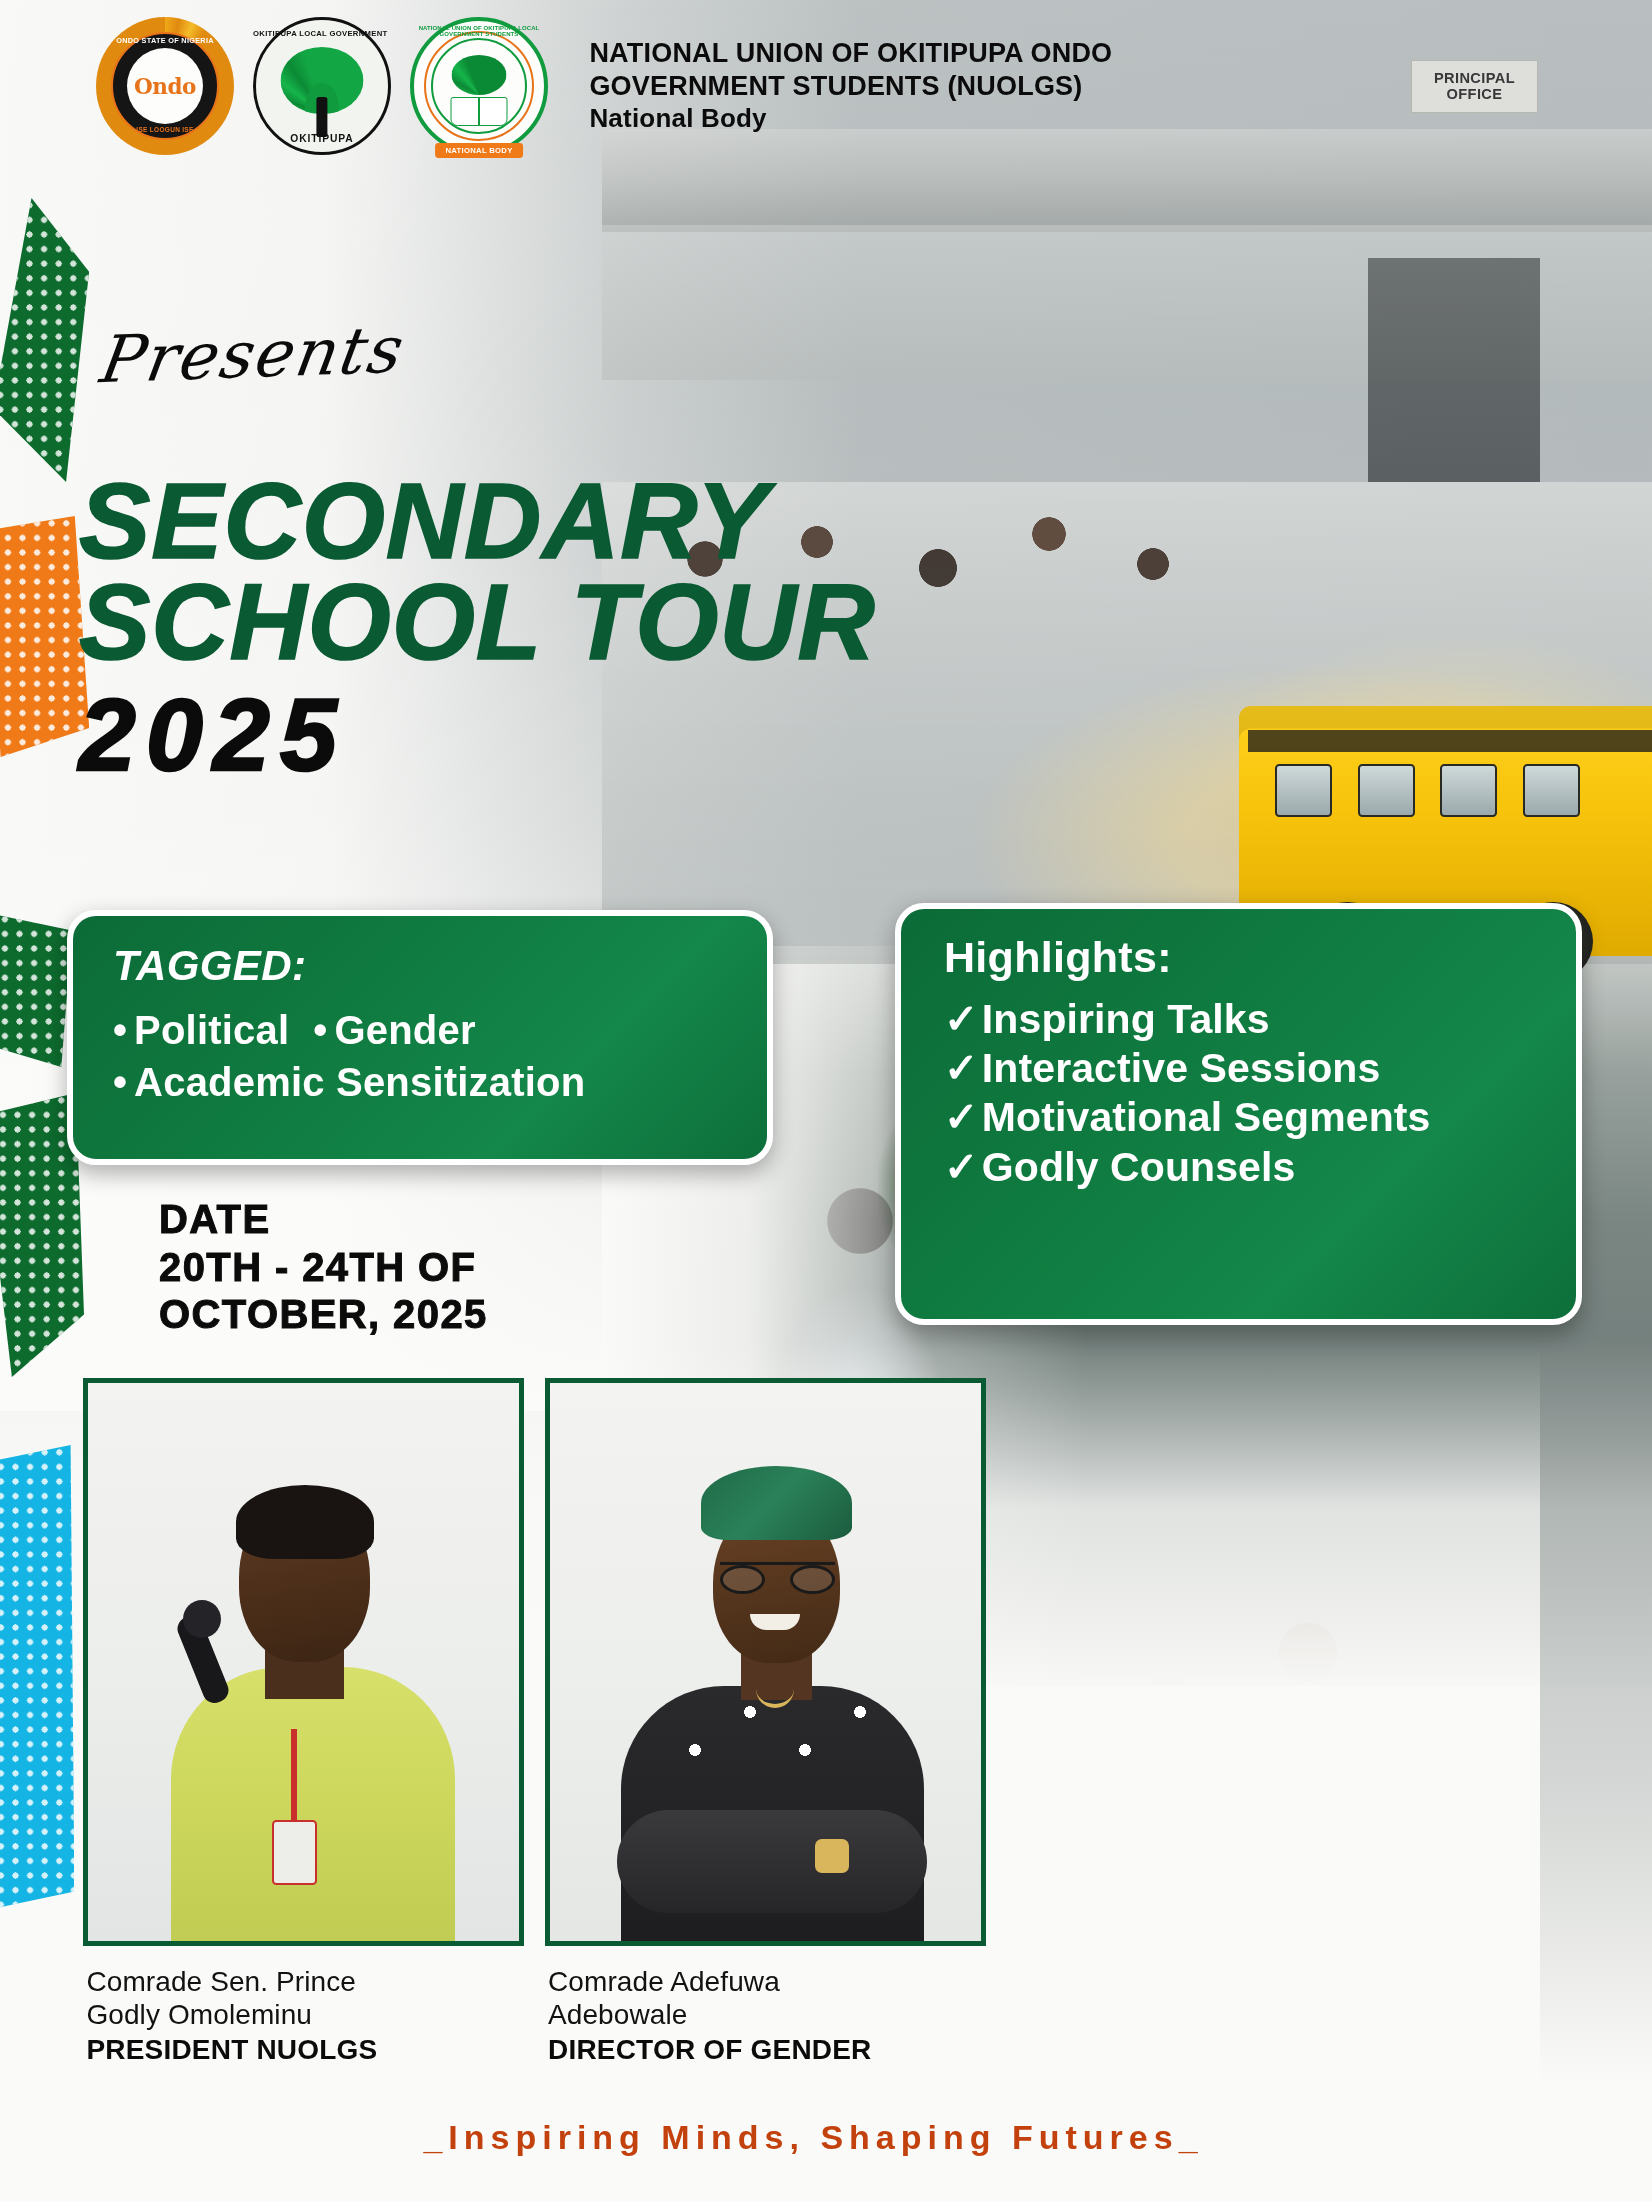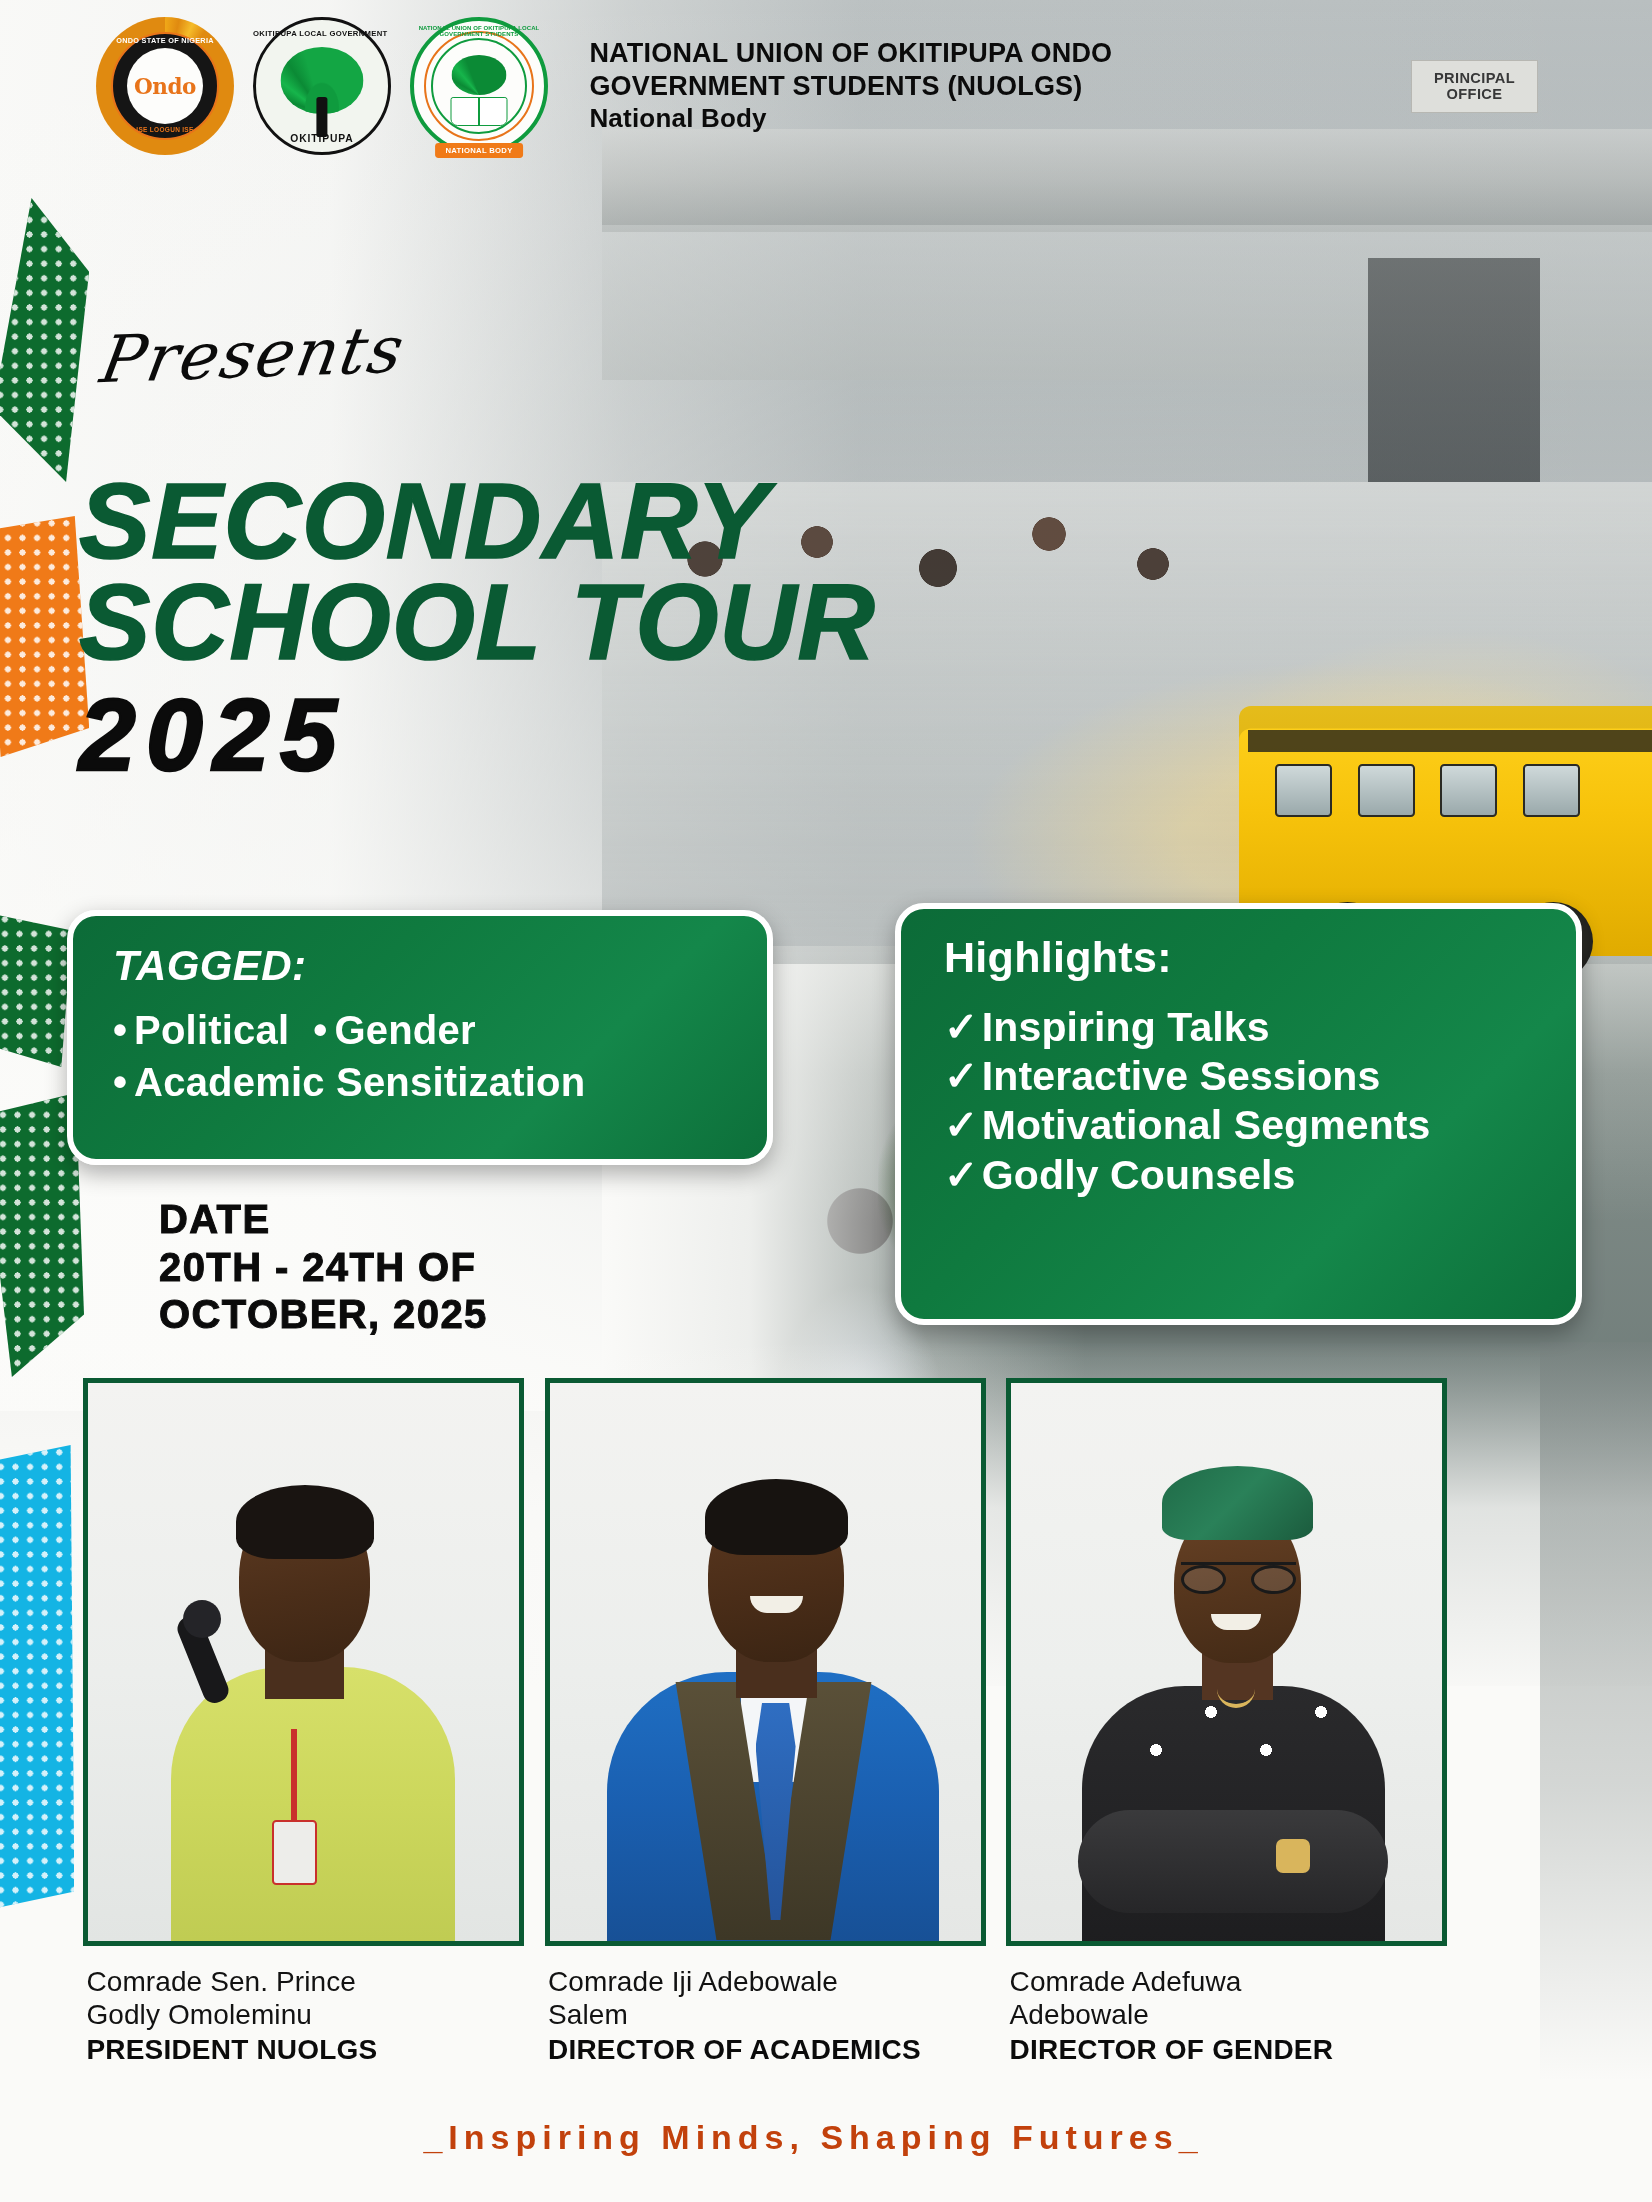--- a/index.html
+++ b/index.html
@@ -309,21 +309,21 @@
     letter-spacing:0.2px; white-space:nowrap;
   }
   .tagged-row .bullet { display:inline-block; margin-right:6.9px; }
   .tagged-gap { display:inline-block; width:24px; }
 
   .card-highlights {
     left:895px; top:903px; width:687px; height:422px;
     padding:24px 29px 0 43px;
   }
   .hl-title {
-    font-size:43px; font-weight:800; letter-spacing:0.3px; margin-bottom:21px;
+    font-size:43px; font-weight:800; letter-spacing:0.3px; margin-bottom:13px;
   }
   .hl-item {
     font-size:41px; font-weight:700; line-height:1.20;
     letter-spacing:0.1px; white-space:nowrap;
   }
   .hl-item .tick { display:inline-block; margin-right:3.4px; }
 
   
   .date-block {
     position:absolute; left:159px; top:1196px; z-index:30;
@@ -631,40 +631,20 @@
           <div class="mic-head"></div>
         </div>
       </div>
       <div class="sp-caption">
         <div class="sp-name">Comrade Sen. Prince</div>
         <div class="sp-name">Godly Omoleminu</div>
         <div class="sp-role">PRESIDENT NUOLGS</div>
       </div>
     </div>
 
-    <div class="sp">
-      <div class="sp-frame">
-        <div class="p2">
-          <div class="torso"></div>
-          <div class="shirt"></div>
-          <div class="lapelL"></div>
-          <div class="lapelR"></div>
-          <div class="tie"></div>
-          <div class="neck"></div>
-          <div class="head"></div>
-          <div class="hair"></div>
-          <div class="smile"></div>
-        </div>
-      </div>
-      <div class="sp-caption">
-        <div class="sp-name">Comrade Iji Adebowale</div>
-        <div class="sp-name">Salem</div>
-        <div class="sp-role">DIRECTOR OF ACADEMICS</div>
-      </div>
-    </div>
 
     <div class="sp">
       <div class="sp-frame">
         <div class="p3">
           <div class="torso"></div>
           <div class="arms"></div>
           <div class="watch"></div>
           <div class="neck"></div>
           <div class="necklace"></div>
           <div class="head"></div>

